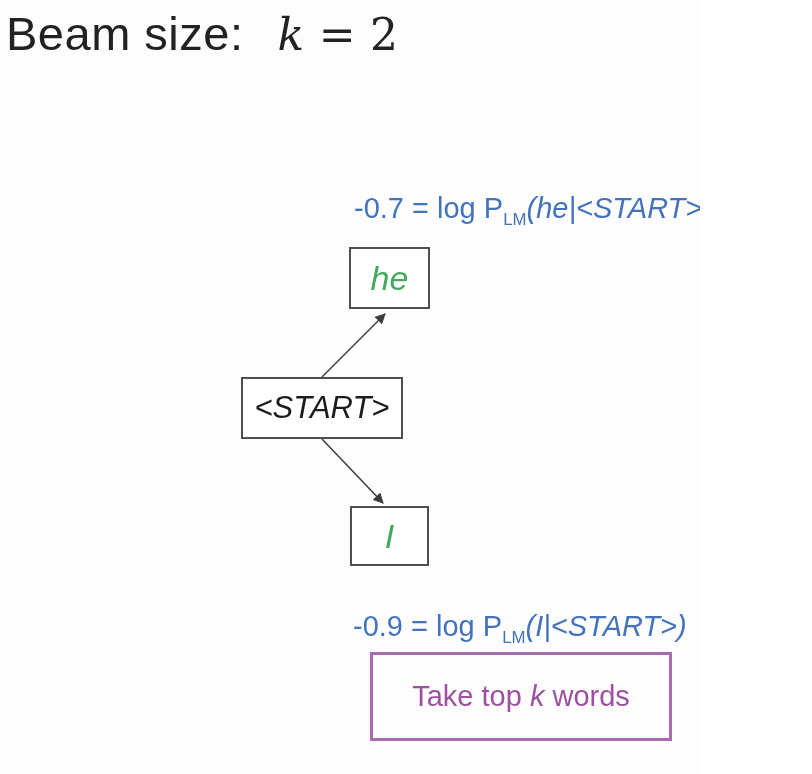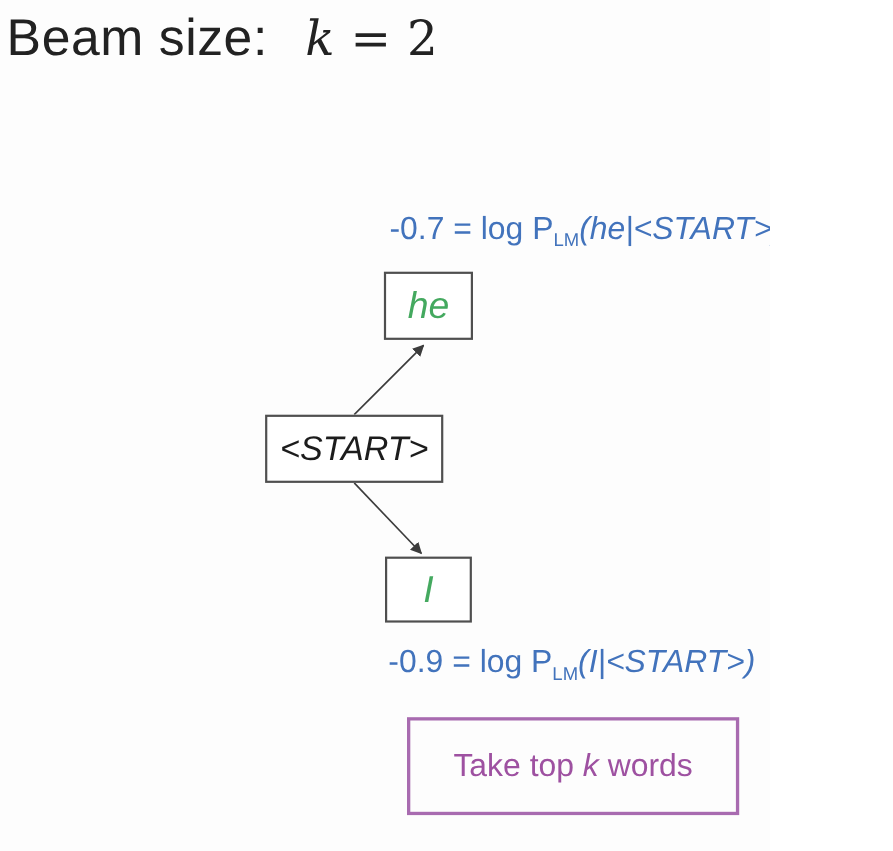--- a/index.html
+++ b/index.html
@@ -40,21 +40,21 @@
     color: var(--annotation-blue, #4273bc);
     font-size: 29px;
     white-space: nowrap;
   }
   .annot sub {
     font-size: 0.58em;
     line-height: 0;
   }
   .annot .it { font-style: italic; }
   .annot-top  { left: 354px; top: 192px; }
-  .annot-bottom { left: 353px; top: 586px; }
+  .annot-bottom { left: 353px; top: 610px; }
 
   
   .node {
     position: absolute;
     box-sizing: border-box;
     border: 2px solid var(--node-border, #4f4f4f);
     background: #ffffff;
     display: flex;
     align-items: center;
     justify-content: center;

